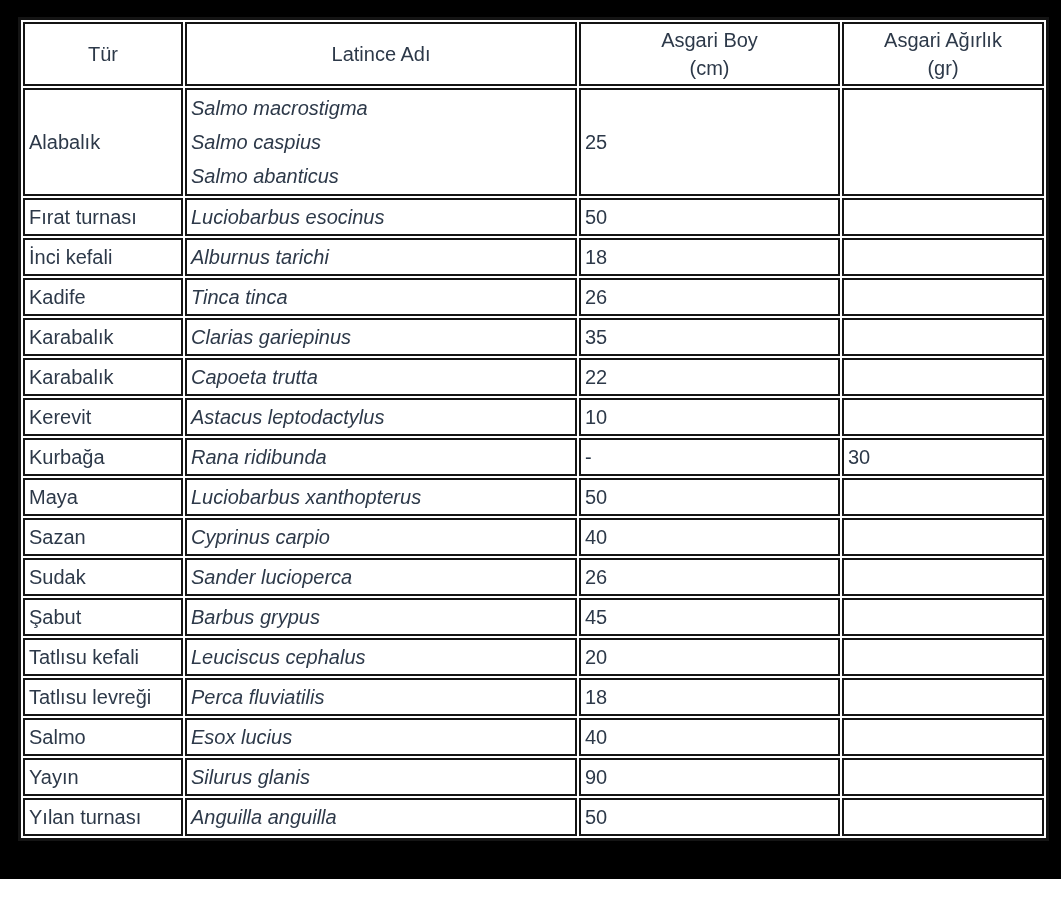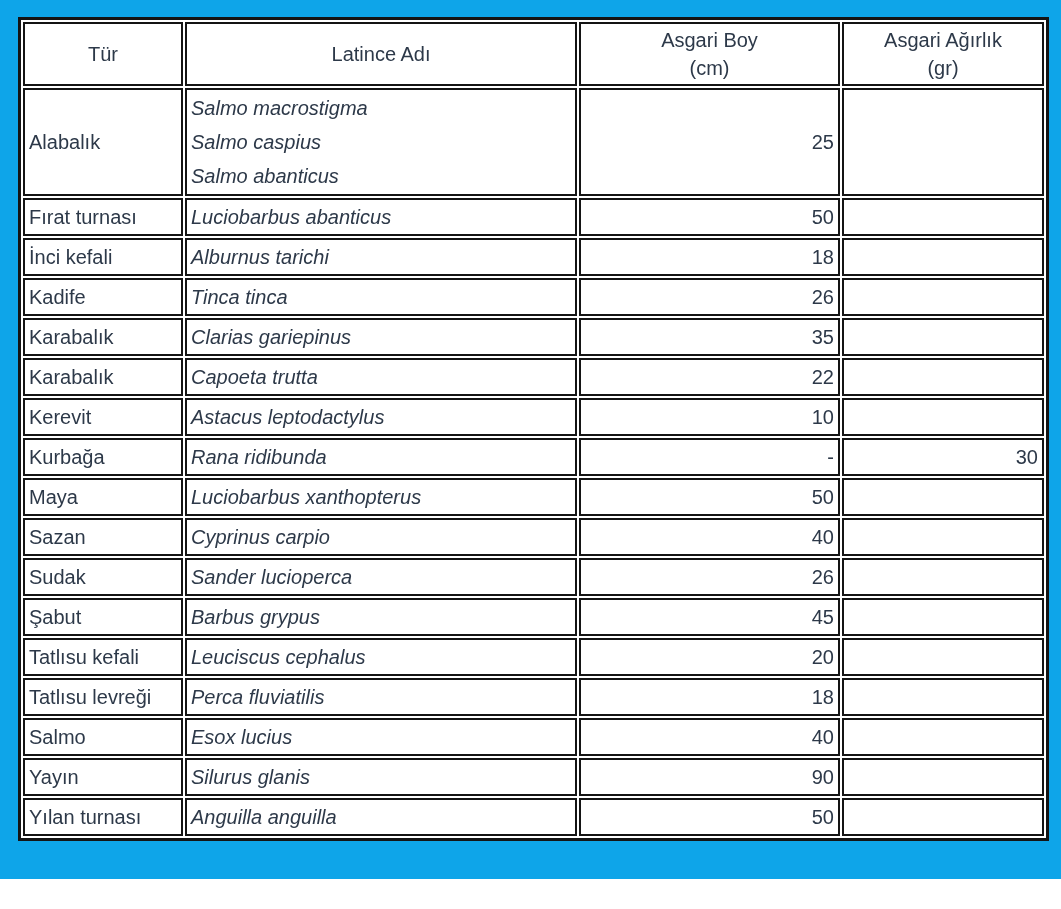--- a/index.html
+++ b/index.html
@@ -5,21 +5,21 @@
   html, body {
     margin: 0;
     background: #ffffff;
     font-family: "Liberation Sans", sans-serif;
   }
   .page {
     width: 1061px;
     height: 879px;
     box-sizing: border-box;
     padding: 17px 0 0 18px;
-    background: #0ea5e9;
+    background: #000000;
   }
   table.fish-table {
     border-collapse: separate;
     border-spacing: 2px;
     border: 3px solid #141414;
     table-layout: fixed;
     width: 1015px;
     background: #ffffff;
     color: #2d3949;
   }
@@ -39,21 +39,21 @@
   th { text-align: center; padding: 0; }
   th .hdr-label, th .hdr-sub { line-height: 28px; }
   td.c-tur { text-align: left; white-space: nowrap; }
   td.c-latin {
     text-align: left;
     font-style: italic;
     white-space: nowrap;
     margin-left: 18px;
   }
   td.c-latin .latin-line { line-height: 34px; }
-  td.c-num { text-align: right; }
+  td.c-num { text-align: left; }
 </style>
 </head>
 <body>
 
 <div class="page">
   <table class="fish-table">
     <colgroup>
       <col style="width:160px">
       <col style="width:392px">
       <col style="width:261px">
@@ -86,21 +86,21 @@
             <div class="latin-line">Salmo macrostigma</div>
             <div class="latin-line">Salmo caspius</div>
             <div class="latin-line">Salmo abanticus</div>
           </td>
     <td class="c-num">25</td>
     <td class="c-num"></td>
   </tr>
         <tr>
     <td class="c-tur">Fırat turnası</td>
     <td class="c-latin">
-            <div class="latin-line">Luciobarbus abanticus</div>
+            <div class="latin-line">Luciobarbus esocinus</div>
           </td>
     <td class="c-num">50</td>
     <td class="c-num"></td>
   </tr>
         <tr>
     <td class="c-tur">İnci kefali</td>
     <td class="c-latin">
             <div class="latin-line">Alburnus tarichi</div>
           </td>
     <td class="c-num">18</td>

